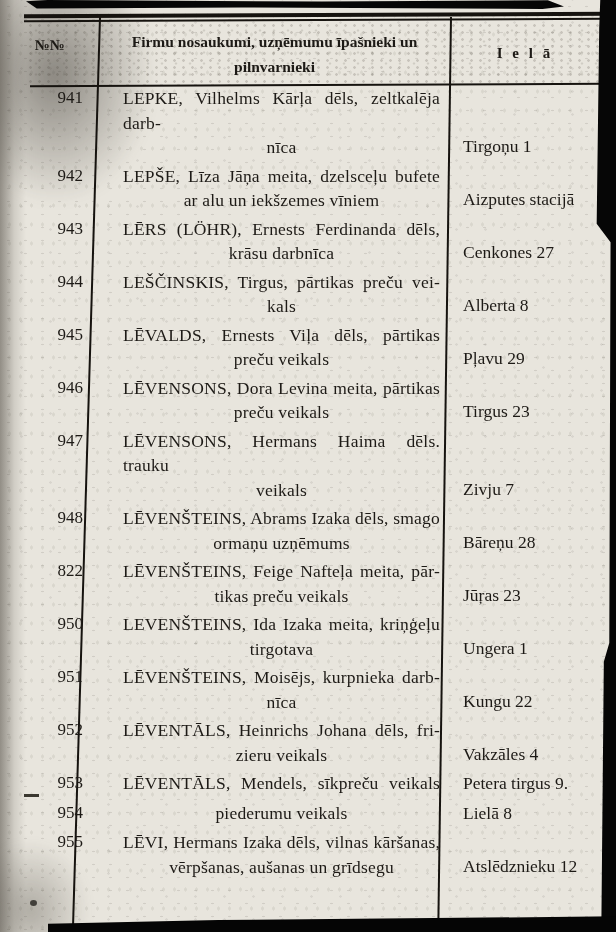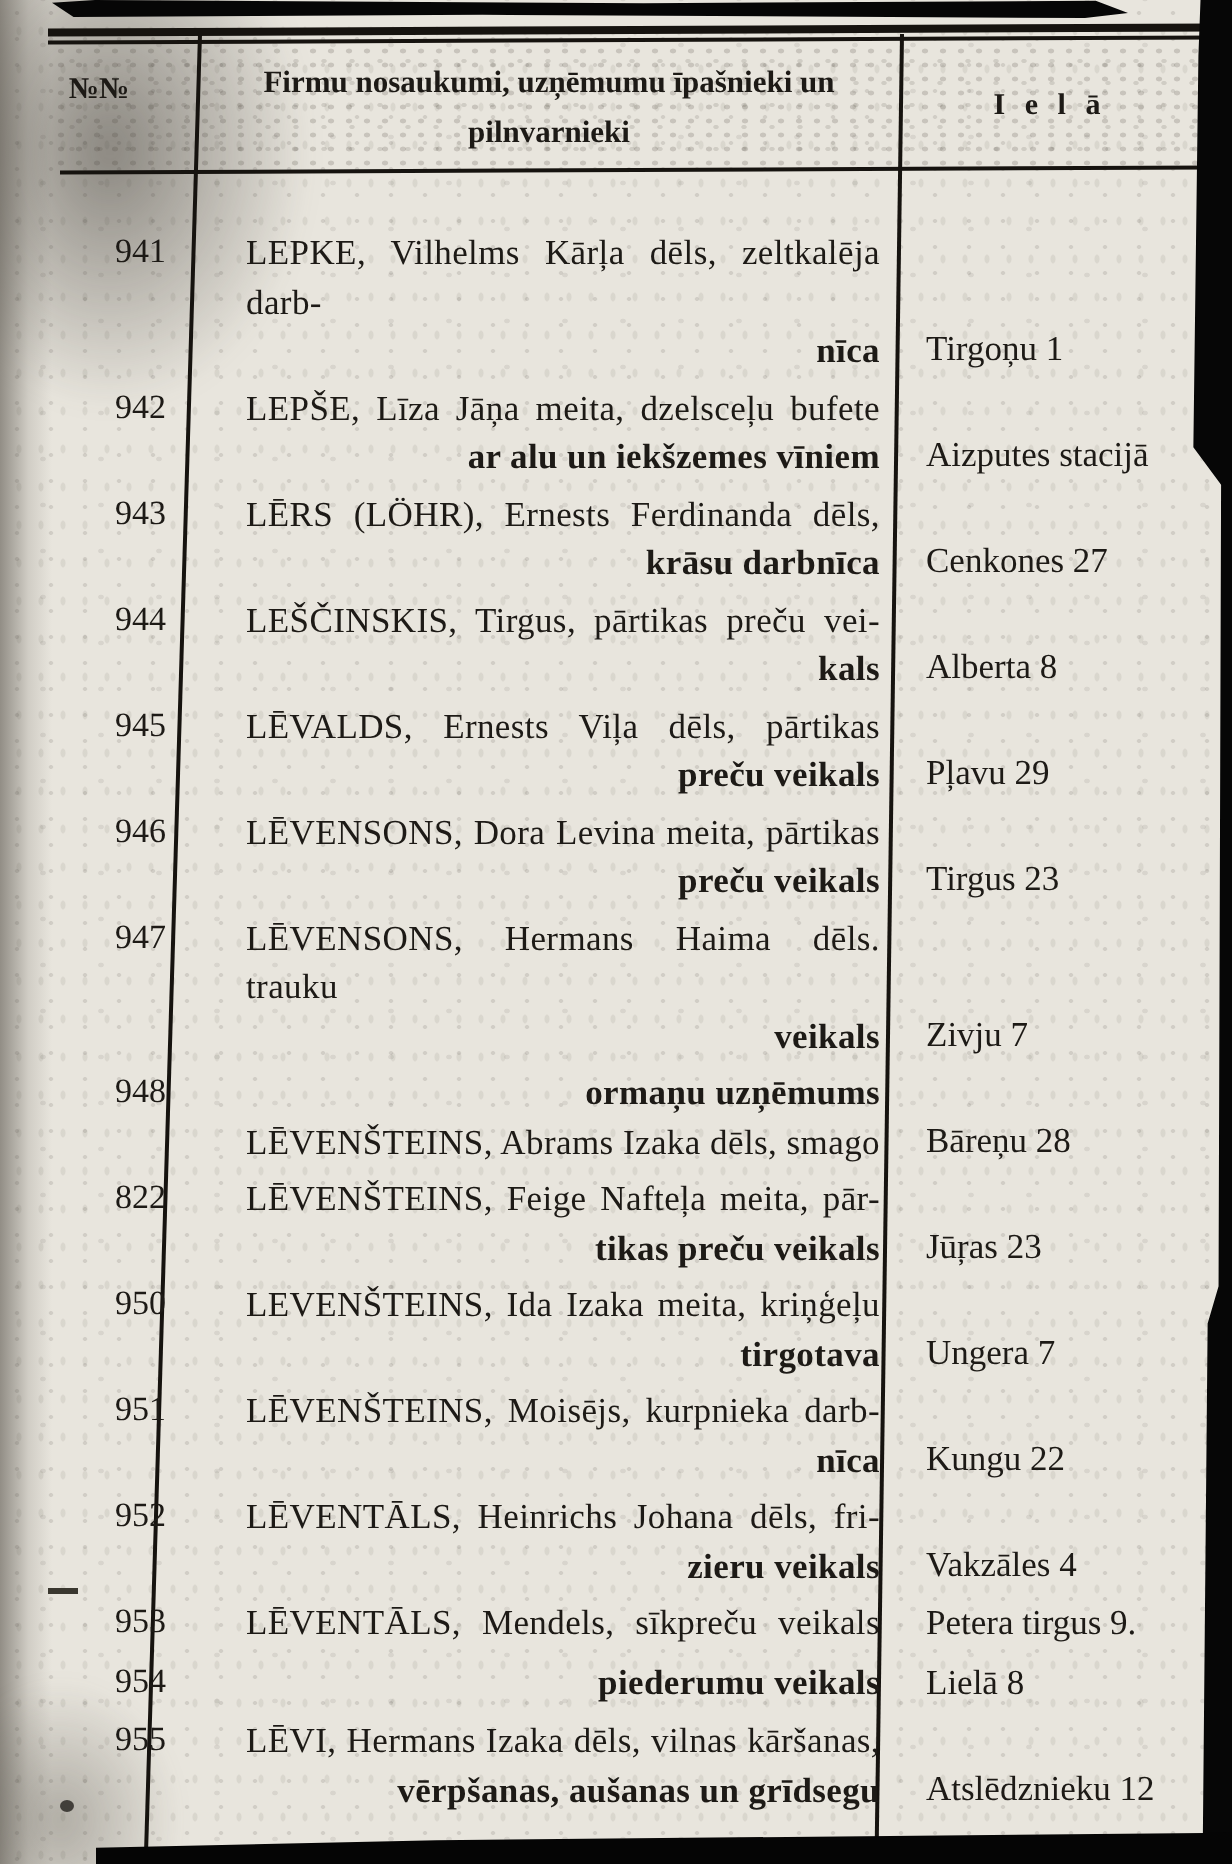--- a/index.html
+++ b/index.html
@@ -48,27 +48,27 @@
   #rule-top-b{left:24px;top:18.5px;width:584px;height:1.7px;transform:rotate(-.25deg);}
   #rule-hdr{left:30px;top:84px;width:576px;height:2.2px;transform:rotate(-.25deg);}
   #vline-1{left:99px;top:17px;width:2.3px;height:915px;transform:skewX(-1.7deg);transform-origin:50% 0;}
   #vline-2{left:450px;top:17px;width:2.3px;height:915px;transform:skewX(-.8deg);transform-origin:50% 0;}
   
   .hdr{position:absolute;z-index:3;font-weight:700;}
   #hdr-no{left:0;top:37px;width:99px;text-align:center;font-size:15px;}
   #hdr-name{left:99px;top:29px;width:351px;text-align:center;font-size:15.5px;line-height:25px;}
   #hdr-street{left:450px;top:45px;width:150px;text-align:center;font-size:15px;letter-spacing:3px;}
   
-  .tbody{position:absolute;left:0;top:114px;width:616px;z-index:3;}
+  .tbody{position:absolute;left:0;top:86px;width:616px;z-index:3;}
   .row{display:grid;grid-template-columns:99px 351px 166px;margin-bottom:4px;}
   .cell-no{text-align:right;padding:0 16px 0 0;font-size:17px;line-height:24.5px;}
   .cell-desc{padding:0 10px 0 6px;margin-left:18px;}
   .dline{line-height:24.5px;font-size:17.5px;letter-spacing:.2px;}
   .dline.first{text-align:justify;text-align-last:justify;}
-  .dline.cont{text-align:right;font-weight:bold;}
+  .dline.cont{text-align:center;}
   .cell-street{display:flex;align-items:flex-end;padding:0 2px 1px 13px;
     font-size:17.5px;line-height:24.5px;white-space:nowrap;}
 </style>
 </head>
 <body>
 
 <div class="sheet">
 
   <div class="artifact" id="blotch-topleft"></div>
   <div class="artifact" id="edge-left"></div>
@@ -153,42 +153,42 @@
     <div class="cell-desc">
           <div class="dline first">LĒVENSONS, Hermans Haima dēls. trauku</div>
           <div class="dline cont">veikals</div>
         </div>
     <div class="cell-street">Zivju 7</div>
   </div>
 
   <div class="row">
     <div class="cell-no">948</div>
     <div class="cell-desc">
+          <div class="dline first">LĒVENŠTEINS, Abrams Izaka dēls, smago</div>
           <div class="dline cont">ormaņu uzņēmums</div>
-          <div class="dline first">LĒVENŠTEINS, Abrams Izaka dēls, smago</div>
         </div>
     <div class="cell-street">Bāreņu 28</div>
   </div>
 
   <div class="row">
     <div class="cell-no">822</div>
     <div class="cell-desc">
           <div class="dline first">LĒVENŠTEINS, Feige Nafteļa meita, pār-</div>
           <div class="dline cont">tikas preču veikals</div>
         </div>
     <div class="cell-street">Jūŗas 23</div>
   </div>
 
   <div class="row">
     <div class="cell-no">950</div>
     <div class="cell-desc">
           <div class="dline first">LEVENŠTEINS, Ida Izaka meita, kriņģeļu</div>
           <div class="dline cont">tirgotava</div>
         </div>
-    <div class="cell-street">Ungera 7</div>
+    <div class="cell-street">Ungera 1</div>
   </div>
 
   <div class="row">
     <div class="cell-no">951</div>
     <div class="cell-desc">
           <div class="dline first">LĒVENŠTEINS, Moisējs, kurpnieka darb-</div>
           <div class="dline cont">nīca</div>
         </div>
     <div class="cell-street">Kungu 22</div>
   </div>

